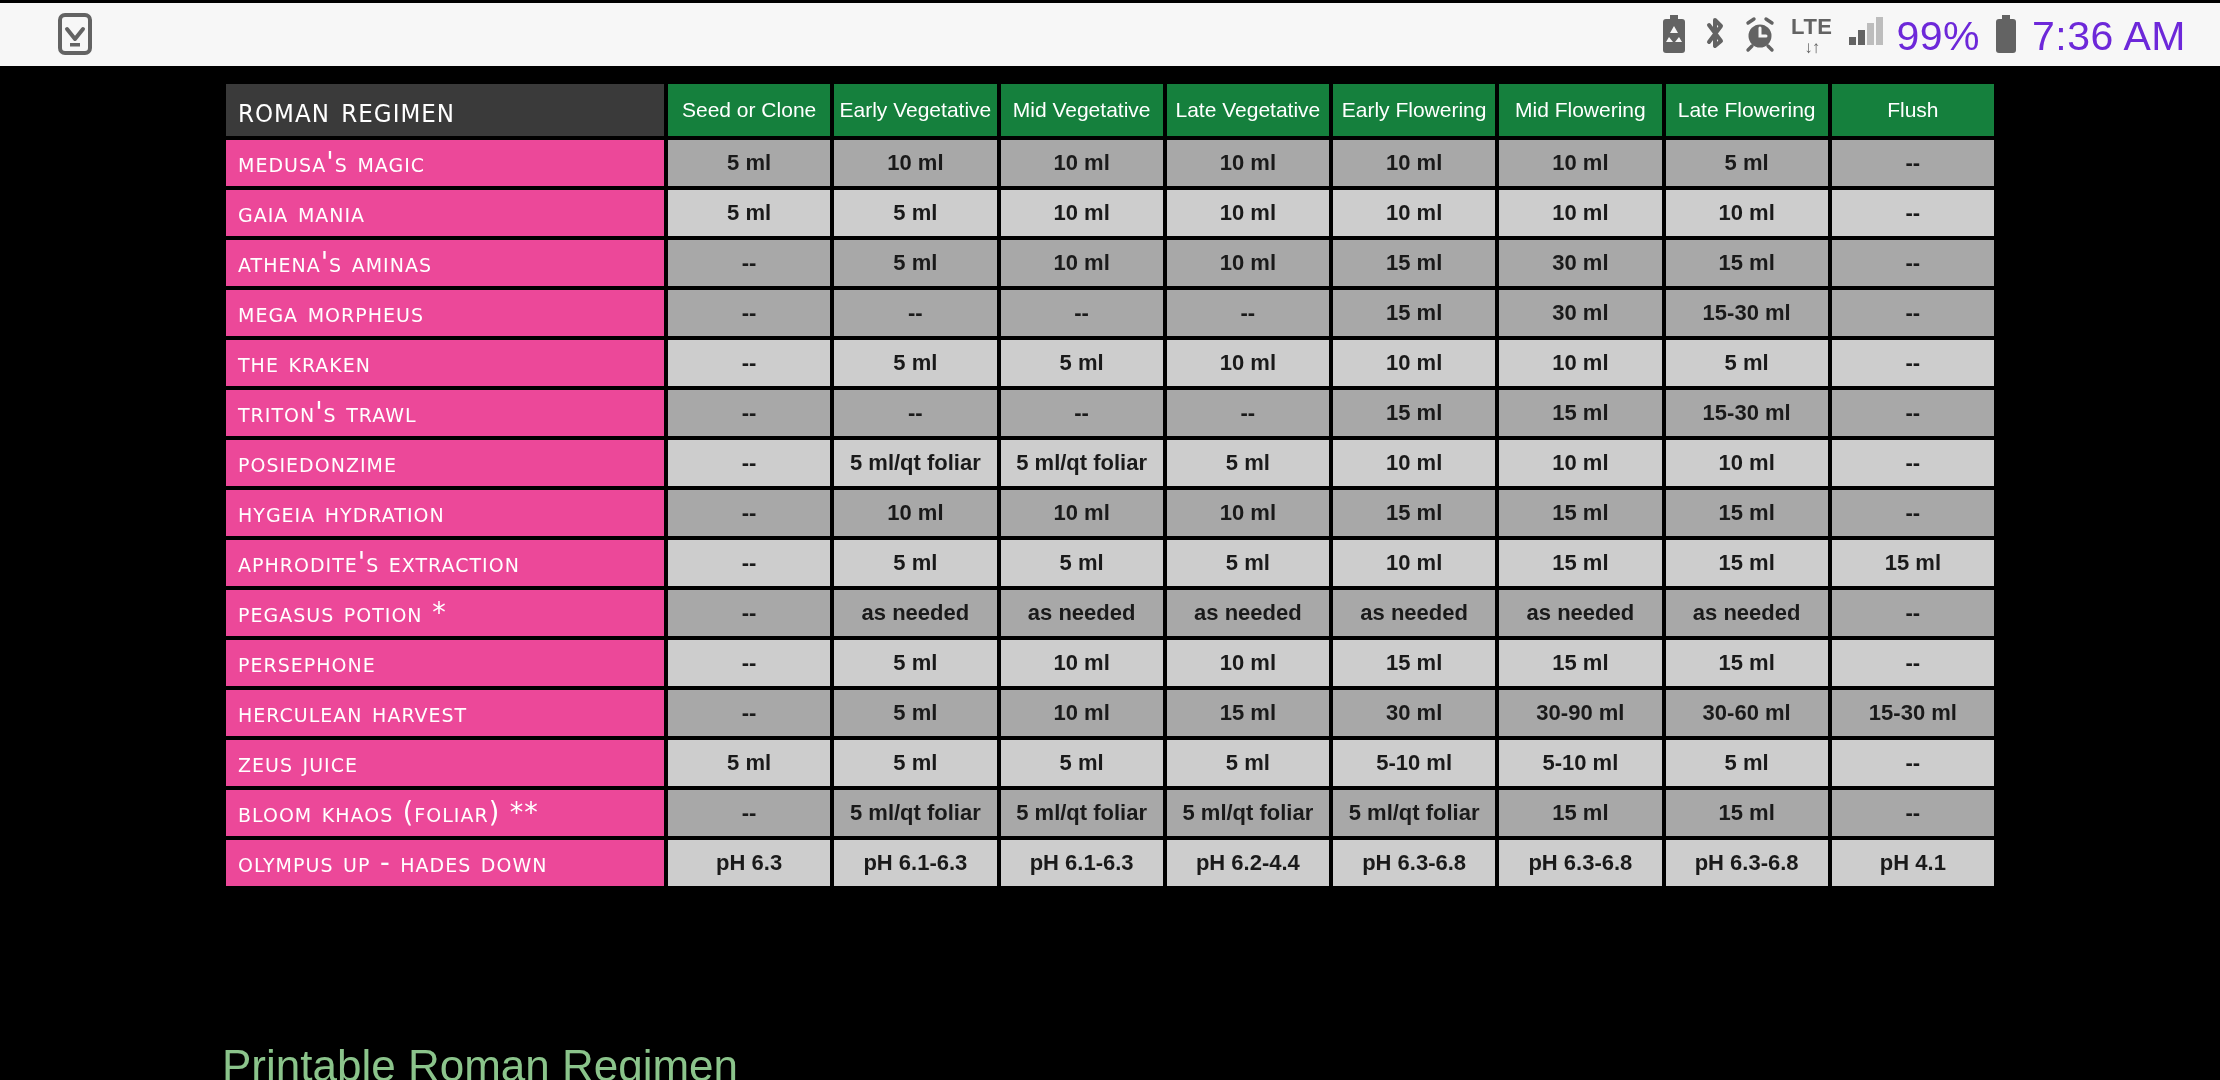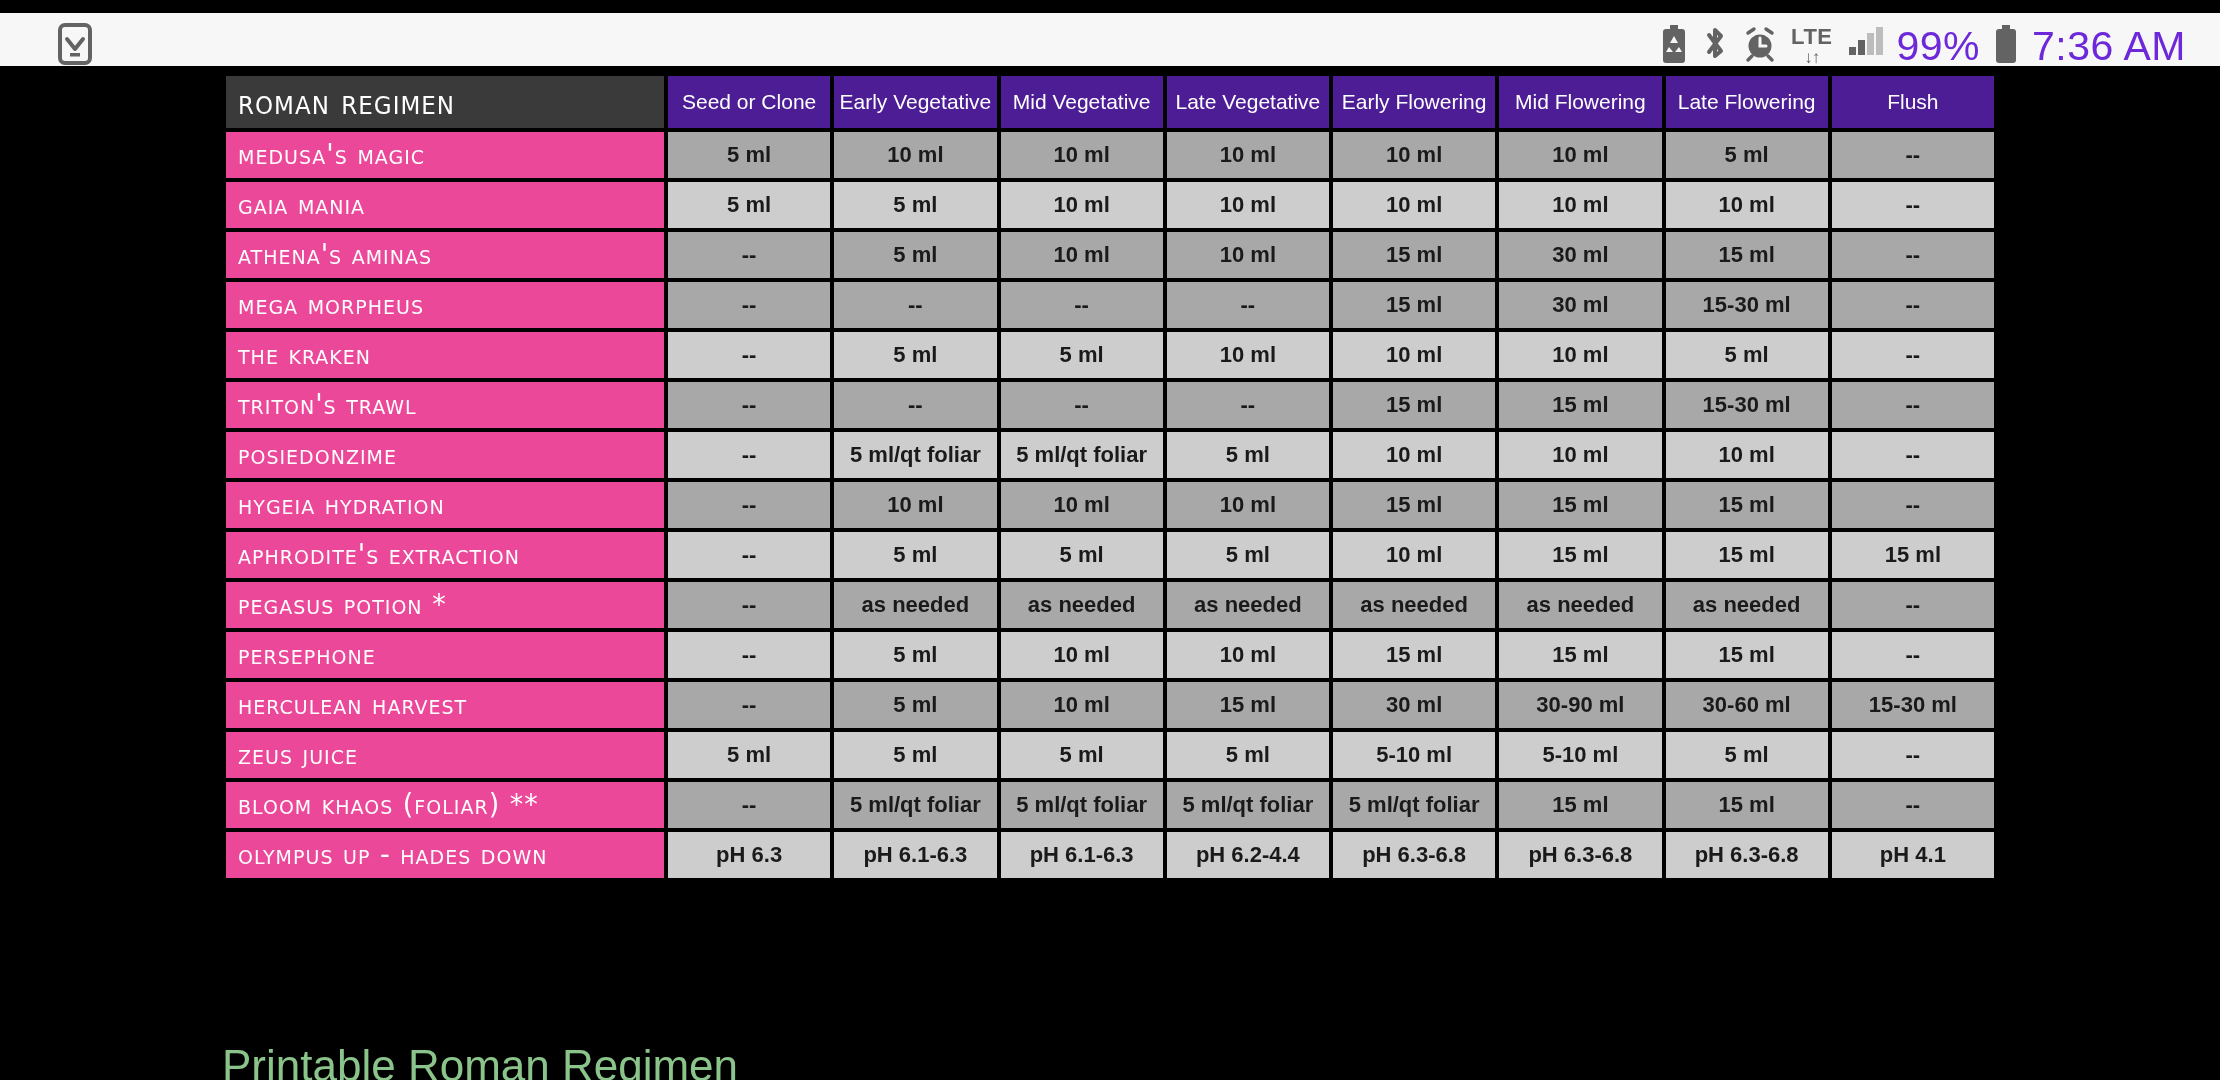--- a/index.html
+++ b/index.html
@@ -5,21 +5,21 @@
   * { margin:0; padding:0; box-sizing:border-box; }
   html, body {
     width:2220px; height:1080px;
     background:#000;
     font-family:"Liberation Sans", sans-serif;
     overflow:hidden;
   }
 
   
   #status-bar {
-    position:absolute; top:13px; left:0;
+    position:absolute; top:3px; left:0;
     width:2220px; height:66px;
     background:#f7f7f7;
     display:flex; align-items:center;
     padding:0 34px 0 58px;
   }
   #status-left { display:flex; align-items:center; }
   #status-right {
     margin-left:auto;
     display:flex; align-items:center; gap:14px;
     color:#636363;
@@ -40,21 +40,21 @@
 
   
   #page {
     position:absolute; top:66px; left:0;
     width:2220px; height:1014px;
     background:#000;
   }
 
   #table-wrap {
     position:absolute;
-    left:222px; top:6px;
+    left:222px; top:14px;
     width:1776px;
   }
 
   table.regimen {
     border-collapse:separate;
     border-spacing:4px 4px;
     width:1776px;
     table-layout:fixed;
   }
   table.regimen td, table.regimen th {
@@ -83,21 +83,21 @@
     font-family:"DejaVu Sans", sans-serif;
     font-variant:small-caps;
     text-transform:lowercase;
     letter-spacing:1px;
     transform:scaleY(1.04);
     display:inline-block;
   }
 
   
   .col-head {
-    background:#4c1d95;
+    background:#15803d;
     color:#ffffff;
     font-size:21px;
     font-weight:normal;
     height:52px !important;
     white-space:nowrap;
     font-family:"Liberation Sans", sans-serif;
   }
 
   
   .row-label {

